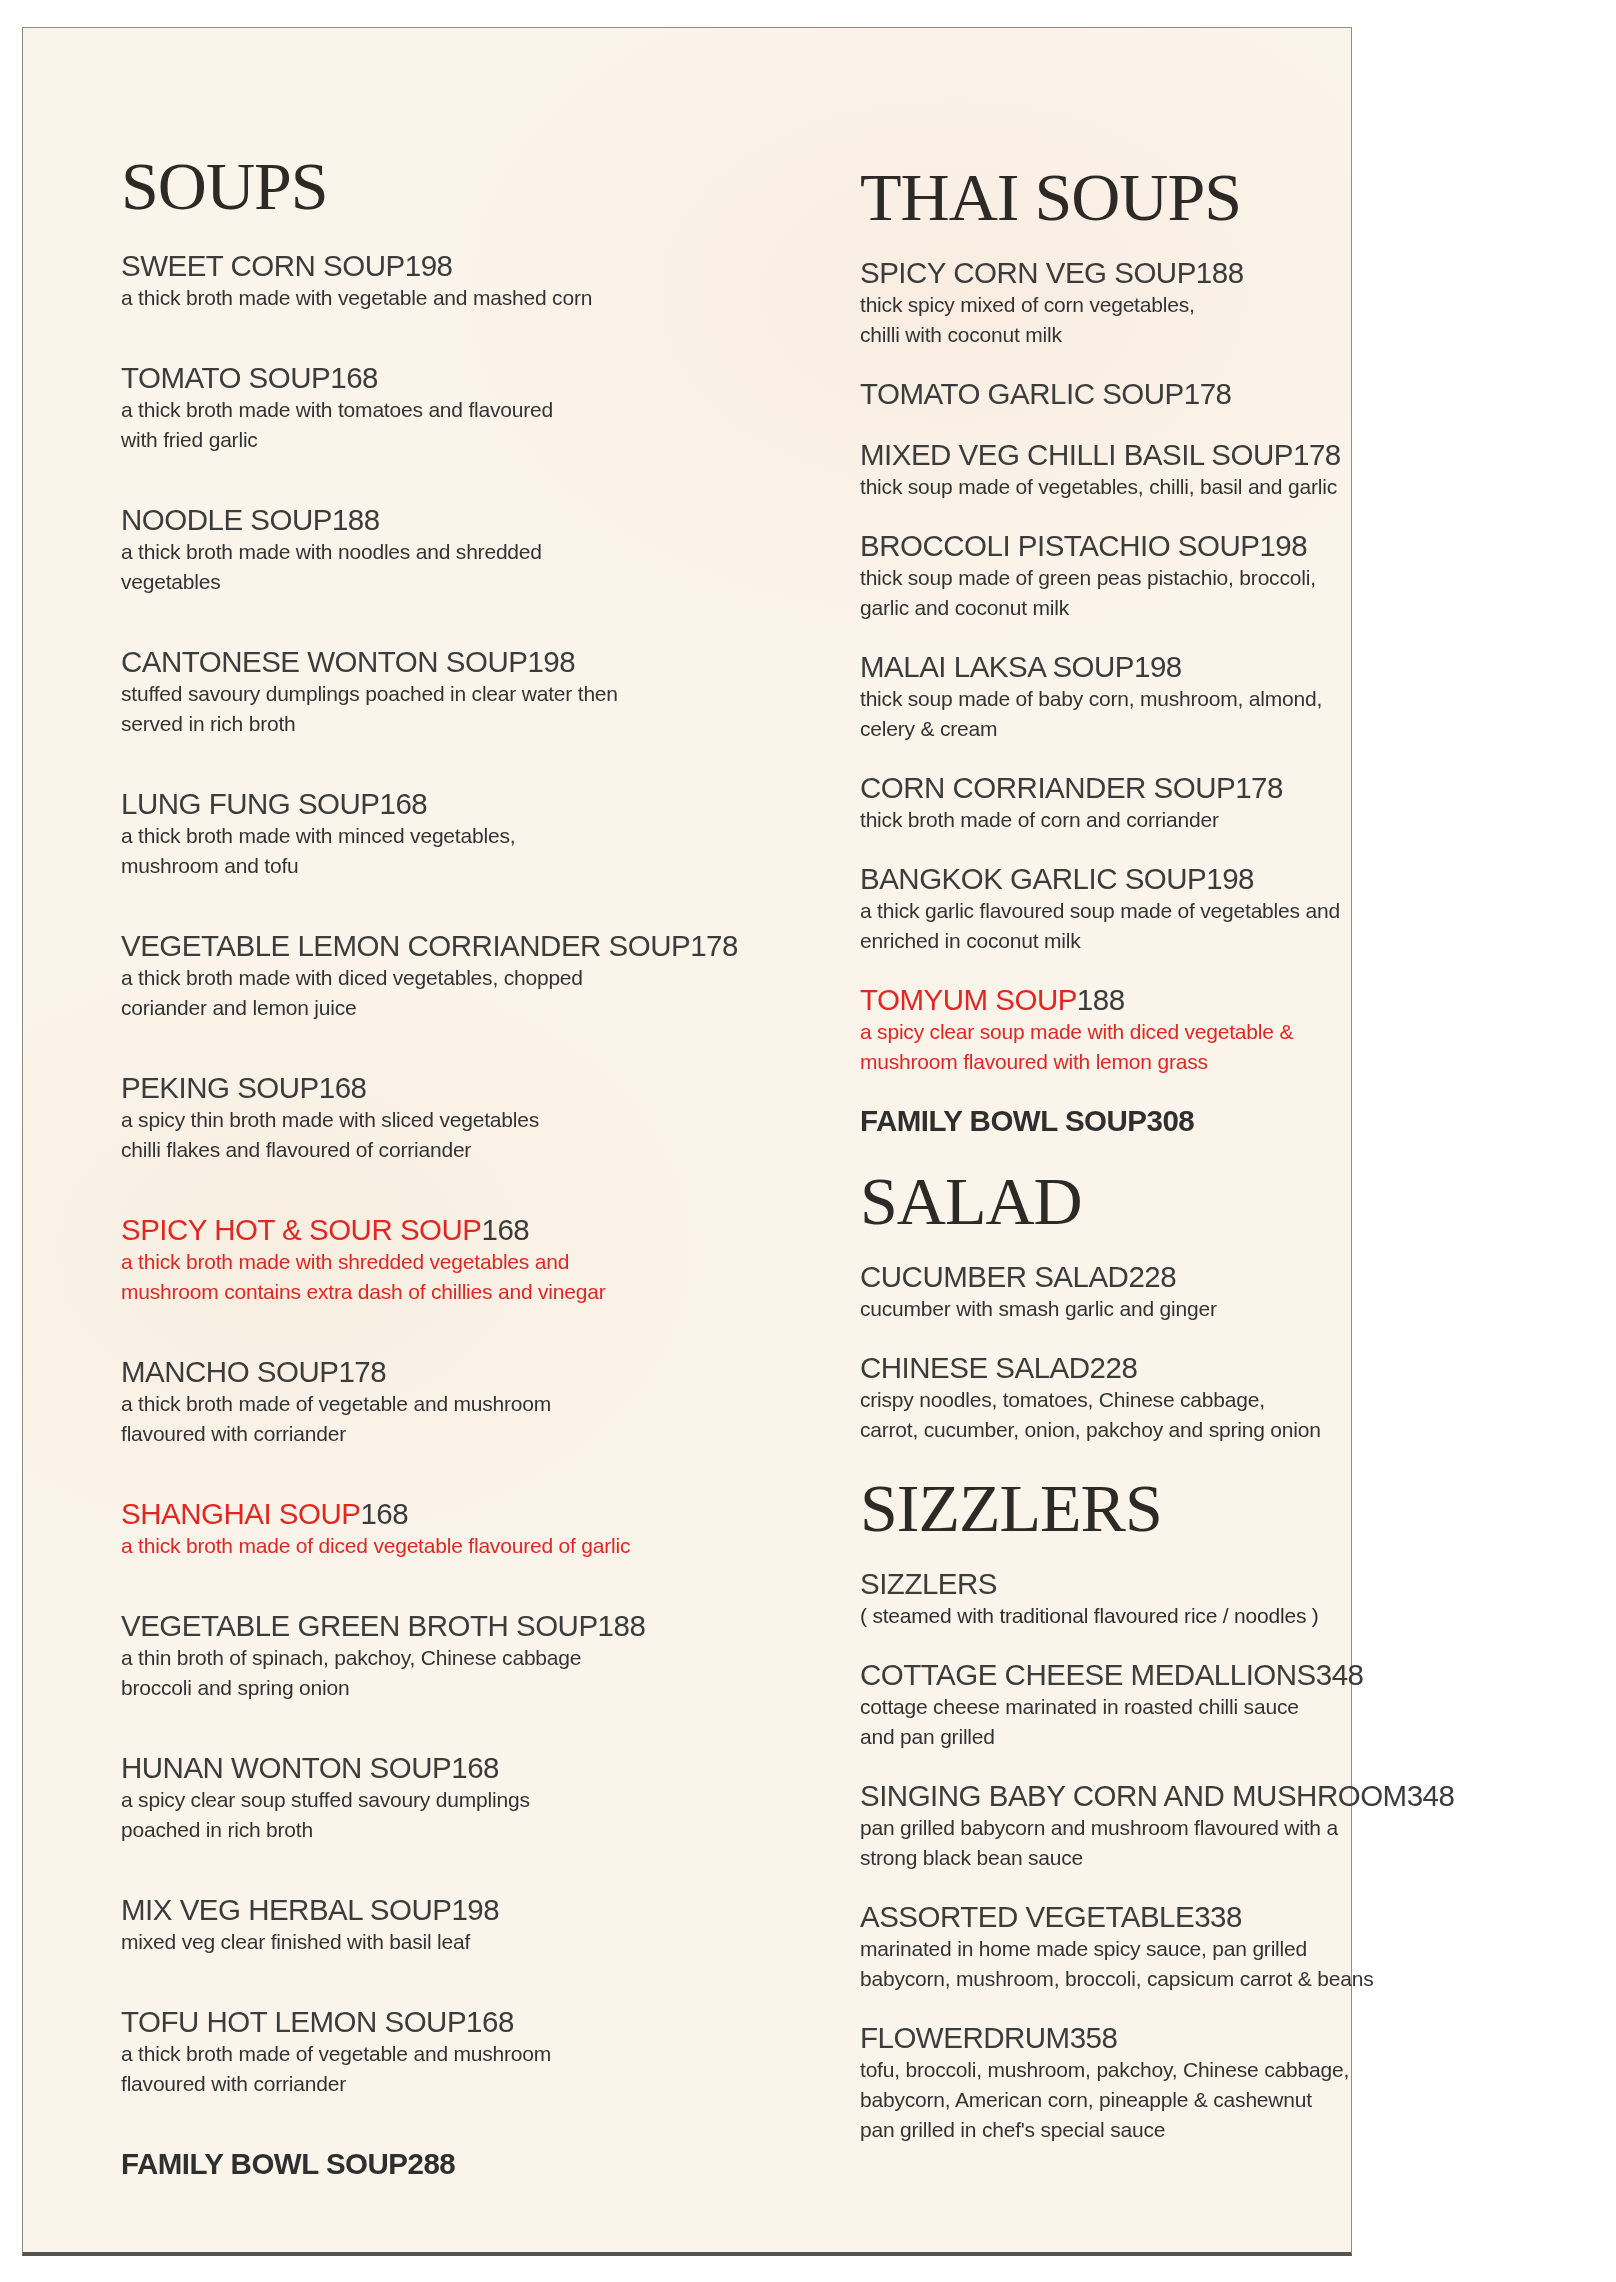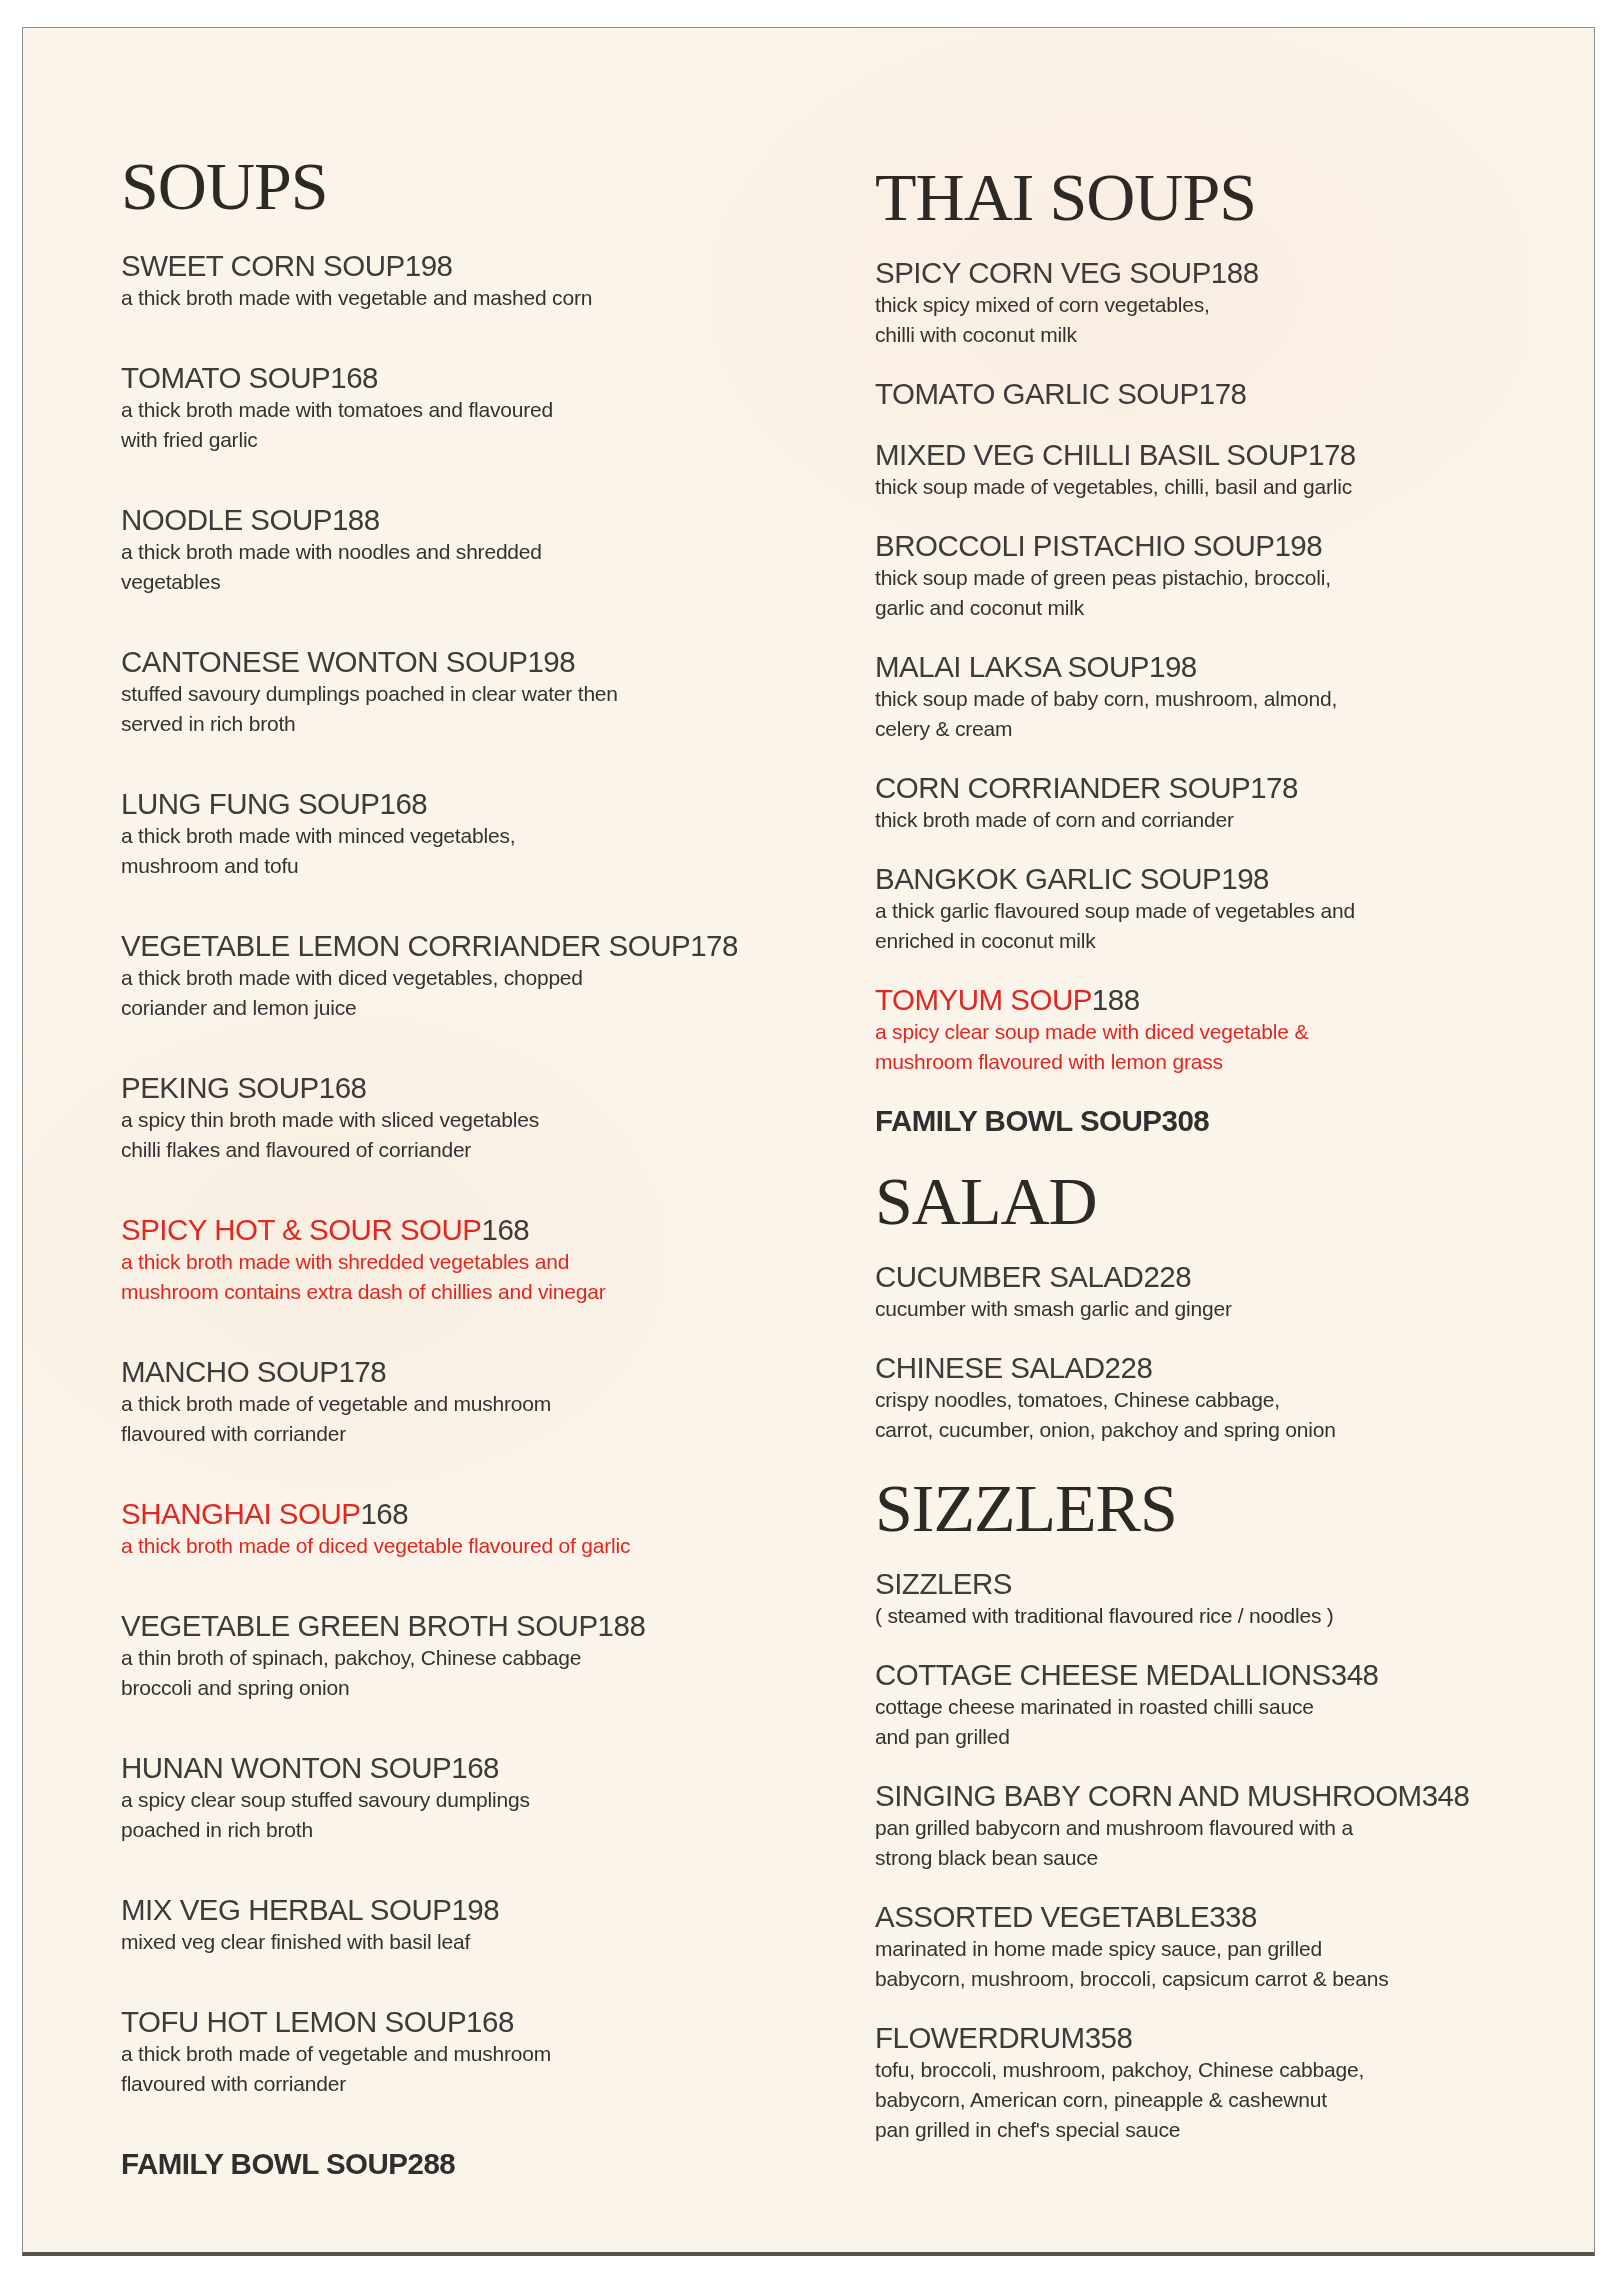--- a/index.html
+++ b/index.html
@@ -6,32 +6,32 @@
   body{
     width:1617px;height:2283px;
     background:#ffffff;
     font-family:"Liberation Sans", sans-serif;
     overflow:hidden;
     position:relative;
   }
   .paper{
     position:absolute;
     left:22px;top:27px;
-    width:1573px;height:2229px;
+    width:1330px;height:2229px;
     box-sizing:border-box;
     background:
       radial-gradient(ellipse 856px 571px at 70% 12%, rgba(244,216,200,0.25), rgba(244,216,200,0) 60%),
       radial-gradient(ellipse 666px 476px at 20% 55%, rgba(240,225,205,0.30), rgba(240,225,205,0) 65%),
       #fbf4ea;
     border:1.9px solid #8f8d85;
     border-bottom:4.8px solid #55544e;
   }
   .col{position:absolute;top:0;}
   .col-left{left:98px;top:122px;width:658px;}
-  .col-right{left:837px;top:133px;width:642px;margin-left:15px;}
+  .col-right{left:837px;top:133px;width:642px;}
   .section-title{
     font-family:"Liberation Serif", serif;
     font-size:68px;
     line-height:72px;
     color:#2d2926;
     letter-spacing:-1px;
     margin:0 0 27px 0;
   }
   .col-right .section-title{margin-bottom:23px;}
   .col .section-title:not(:first-child){margin-top:19px;}

